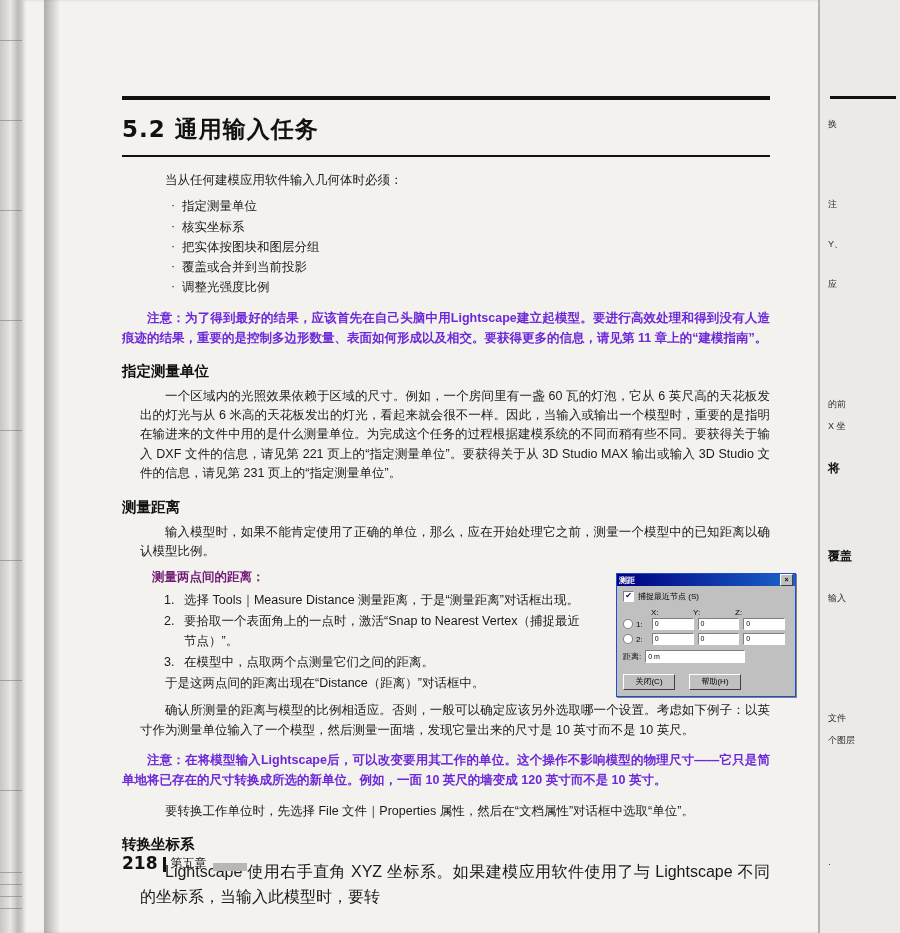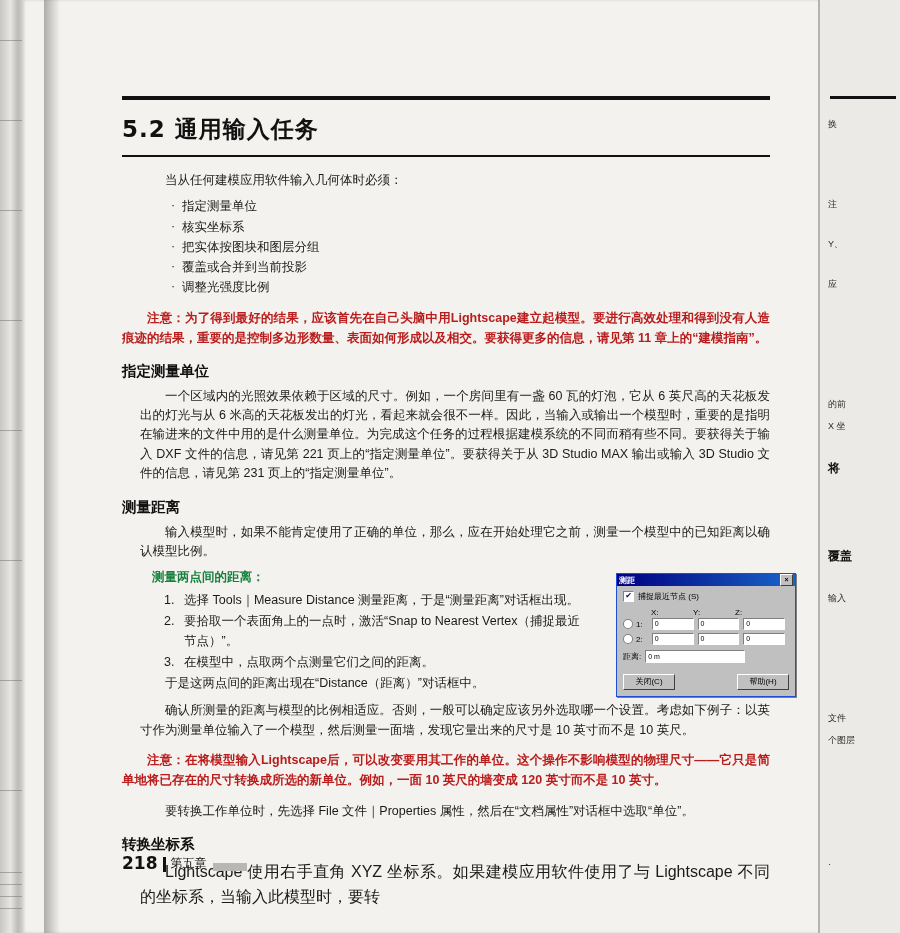--- a/index.html
+++ b/index.html
@@ -122,36 +122,36 @@
   ul.dot-list li:before {
     content: "·";
     position: absolute;
     left: -11px;
     top: -1px;
   }
   .note {
     font-weight: bold;
     font-size: 12.5px;
     line-height: 1.6;
-    color: #b91c1c;
+    color: #6d28d9;
     text-indent: 25px;
     text-align: justify;
     margin: 10px 0 12px 0;
   }
   h3.sec {
     font-size: 14.5px;
     font-weight: bold;
     color: #111;
     margin: 14px 0 6px 0;
     font-family: "DejaVu Sans", sans-serif;
   }
   h4.subsec {
     font-size: 12.5px;
     font-weight: bold;
-    color: #15803d;
+    color: #701a75;
     margin: 8px 0 4px 30px;
   }
   ol.steps {
     margin: 0 0 2px 0;
     padding: 0 0 0 62px;
     list-style: none;
     counter-reset: stepnum;
   }
   ol.steps li {
     font-size: 12.5px;
@@ -257,21 +257,21 @@
     background: #fff;
     border: 1px solid #808080;
     border-right-color: #fff;
     border-bottom-color: #fff;
     font-size: 7px;
     padding-left: 2px;
     line-height: 11px;
   }
   .dlg-btns {
     display: flex;
-    justify-content: space-between;
+    justify-content: flex-start;
     gap: 14px;
     padding: 5px 6px 6px 6px;
   }
   .dlg-btn {
     min-width: 50px;
     height: 14px;
     background: #c0c0c0;
     border: 1px solid #fff;
     border-right-color: #404040;
     border-bottom-color: #404040;

